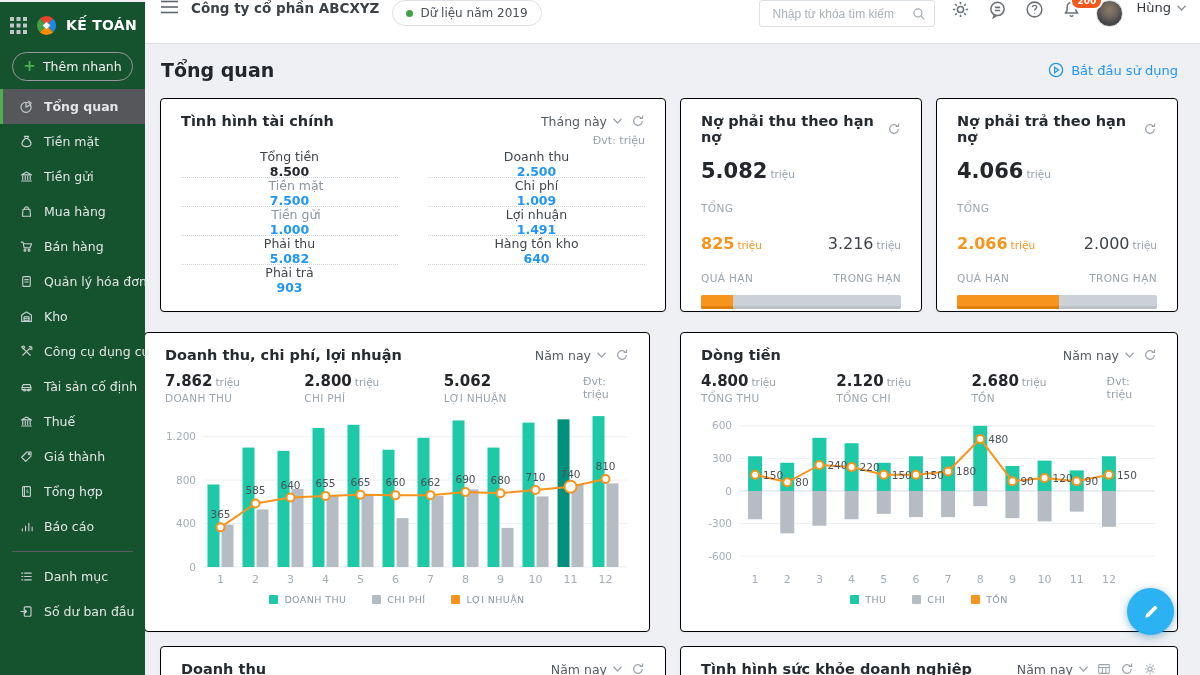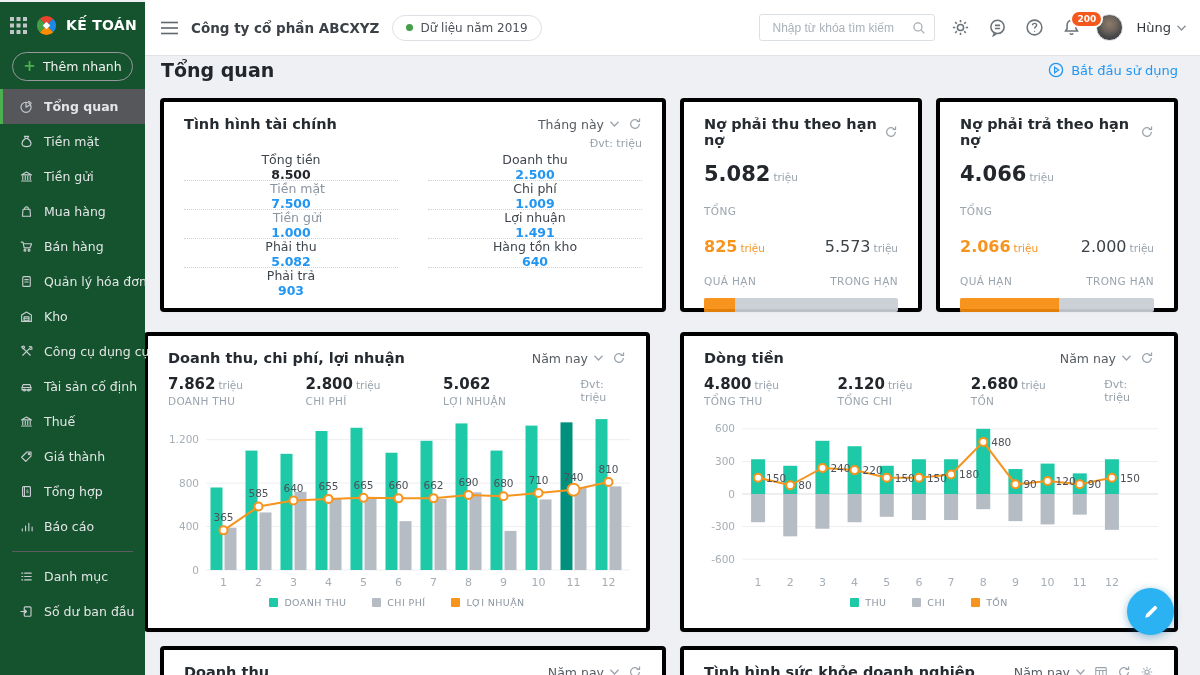--- a/index.html
+++ b/index.html
@@ -20,22 +20,22 @@
     display:flex; align-items:center; justify-content:center; gap:7px; color:#f1f2f2; font-size:12.5px; cursor:pointer; }
   .quick-add .plus { color:#4caf50; font-size:15px; font-weight:bold; line-height:1; }
   #side-menu { list-style:none; margin:4px 0 0; padding:0; }
   .side-item { display:flex; align-items:center; gap:10px; height:35px; padding-left:15px;
     color:#e3e5e6; font-size:12.5px; cursor:pointer; border-left:3px solid transparent; white-space:nowrap; }
   .side-item.active { background:#55575a; border-left-color:#4caf50; font-weight:bold; }
   .s-icon { width:16px; display:flex; justify-content:center; flex:none; }
   .side-divider { height:1px; background:#5a5c5f; margin:7px 12px; list-style:none; }
 
   
-  #header { position:absolute; left:145px; top:0; width:1055px; height:56px; background:#fff;
-    border-bottom:1px solid #dfe3e7; display:flex; align-items:center; padding:0 14px 0 16px; gap:13px; z-index:5; }
+  #header { position:absolute; left:145px; top:0; width:1055px; height:44px; background:#fff;
+    border-bottom:1px solid #dfe3e7; display:flex; align-items:flex-start; padding:0 14px 0 16px; gap:13px; z-index:5; }
   .hamburger { color:#5f666d; display:flex; cursor:pointer; }
   .company-name { font-size:13.5px; font-weight:bold; color:#3b4147; }
   .badge-pill { display:flex; align-items:center; gap:7px; border:1px solid #dde1e5; border-radius:15px;
     padding:5px 13px; font-size:12px; color:#4a5057; background:#fff; cursor:pointer; }
   .green-dot { width:7px; height:7px; border-radius:50%; background:#43a047; }
   .h-spacer { flex:1; }
   .search-box { width:176px; height:27px; border:1px solid #dbe0e4; border-radius:3px;
     display:flex; align-items:center; padding:0 8px 0 10px; gap:6px; }
   .search-box input { border:none; outline:none; flex:1; min-width:0; font-size:12px; color:#a21caf;
     font-family:Liberation Sans, sans-serif; background:transparent; }
@@ -47,21 +47,21 @@
     background:radial-gradient(circle at 50% 36%, #8d7b6a 0%, #6e655c 36%, #4a4a4b 62%, #303539 100%); }
   .user-name { font-size:13px; color:#33383d; display:flex; align-items:center; gap:6px; cursor:pointer; }
 
   
   #main { position:absolute; left:145px; top:44px; width:1055px; height:631px; background:#eef0f3; }
   .title-row { display:flex; align-items:center; padding:15px 22px 0 16px; }
   .page-title { margin:0; font-size:19px; font-weight:bold; color:#23272c; }
   .start-link { margin-left:auto; display:flex; align-items:center; gap:7px; color:#2196f3; font-size:13px; cursor:pointer; }
 
   
-  .card { position:absolute; background:#fff; border:4px solid #000000; border-radius:4px;
+  .card { position:absolute; background:#fff; border:1px solid #000000; border-radius:4px;
     box-shadow:0 1px 2px rgba(40,50,60,.04); padding:14px 20px; z-index:2; }
   .card-head { display:flex; align-items:center; }
   .card-title { font-size:14.5px; font-weight:bold; color:#262b31; }
   .card-controls { margin-left:auto; display:flex; align-items:center; gap:9px; }
   .period { display:flex; align-items:center; gap:6px; font-size:12.5px; color:#555b62; cursor:pointer; }
   .icon-btn { color:#9aa3ab; display:flex; cursor:pointer; }
   .unit-note { text-align:right; font-size:11px; color:#97a1ab; margin-top:5px; }
 
   #card-finance { left:160px; top:98px; width:506px; height:214px; }
   .fin-cols { display:flex; gap:30px; margin-top:2px; }
@@ -444,21 +444,21 @@
     </span>
   </div>
   <div class="big-val"><span>5.082</span><span class="u-sfx">triệu</span></div>
   <div class="cap">TỔNG</div>
   <div class="due-row">
     <div>
       <div class="due-val"><span>825</span><span class="u-sfx" style="color:#f7941e">triệu</span></div>
       <div class="cap">QUÁ HẠN</div>
     </div>
     <div class="due-right">
-      <div class="due-val in"><span>5.573</span><span class="u-sfx">triệu</span></div>
+      <div class="due-val in"><span>3.216</span><span class="u-sfx">triệu</span></div>
       <div class="cap">TRONG HẠN</div>
     </div>
   </div>
   <div class="progress">
     <div class="progress-fill" id="recv-fill" style="width: 16%;"></div>
   </div>
 </div>
 
 <div class="card" id="card-payable">
   <div class="card-head">

